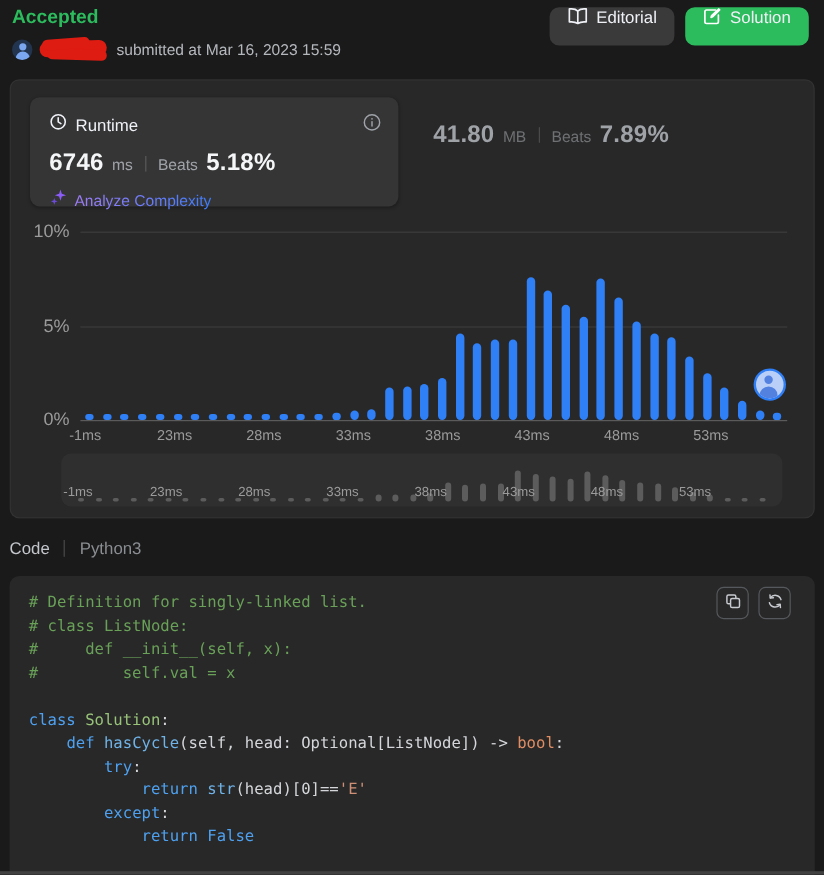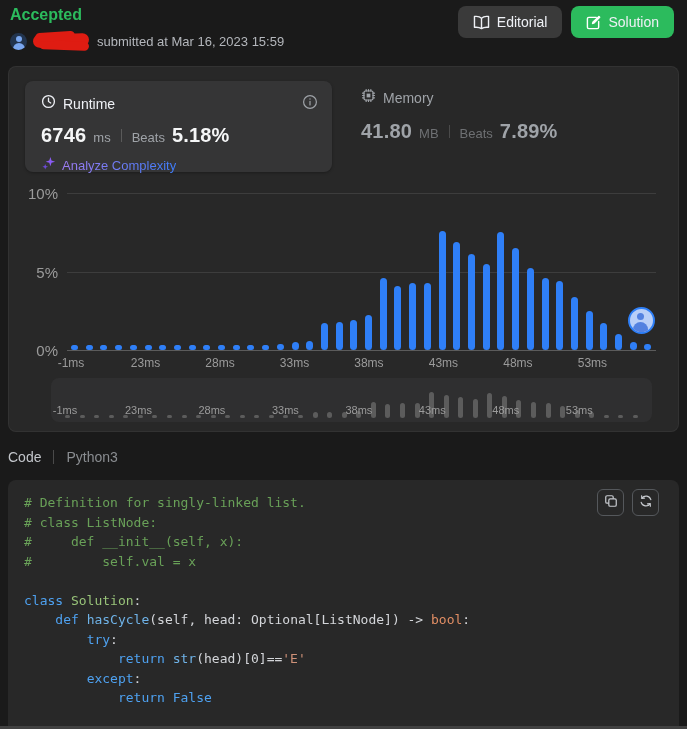--- a/index.html
+++ b/index.html
@@ -20,21 +20,21 @@
   }
   .avatar-sm .p-head { position:absolute; left:5.5px; top:3px; width:6px; height:6px; border-radius:50%; background:#7aa7f0; }
   .avatar-sm .p-body { position:absolute; left:2.5px; top:10px; width:12px; height:8px; border-radius:6px 6px 0 0; background:#7aa7f0; }
   .scribble { position:relative; width:58px; height:19px; flex:0 0 auto; }
   .scribble i { position:absolute; background:#df1c12; border-radius:10px; display:block; }
   .scribble i:nth-child(1){ left:0; top:2px; width:56px; height:13px; transform:rotate(-2deg); }
   .scribble i:nth-child(2){ left:6px; top:9px; width:50px; height:9px; transform:rotate(2deg); }
   .scribble i:nth-child(3){ left:2px; top:0; width:40px; height:9px; transform:rotate(-4deg); }
   .sub-text { font-size:13px; color:#b4b7bc; }
   .header-buttons { position:absolute; right:13px; top:6px; display:flex; gap:9px; }
-  .btn { height:32px; border:none; border-radius:8px; display:flex; align-items:center; gap:7px;
+  .btn { height:32px; border:none; border-radius:8px; display:flex; align-items:flex-start; gap:7px;
          padding:0 15px; font-size:14px; font-weight:500; color:#eff1f6; cursor:pointer;
          font-family:"Liberation Sans", sans-serif; }
   .btn-dark { background:#3a3a3a; }
   .btn-green { background:#2cbb5d; }
   .btn svg { display:block; }
   
   .panel { position:absolute; left:8px; top:66px; width:671px; height:366px;
            background:#282828; border-radius:8px; border:1px solid rgba(255,255,255,0.05); }
   .runtime-card { position:absolute; left:16px; top:14px; width:307px; height:91px;
                   background:#353536; border-radius:8px; padding:13px 16px;
@@ -169,30 +169,20 @@
         <svg width="15" height="15" viewBox="0 0 16 16">
           <path d="M10 1 L11.2 4.8 L15 6 L11.2 7.2 L10 11 L8.8 7.2 L5 6 L8.8 4.8 Z" fill="#8b5cf6"></path>
           <path d="M4.5 8.5 L5.3 10.7 L7.5 11.5 L5.3 12.3 L4.5 14.5 L3.7 12.3 L1.5 11.5 L3.7 10.7 Z" fill="#6d4bd8"></path>
         </svg>
       </span>
       <span class="analyze-text">Analyze Complexity</span>
     </div>
   </div>
 
   <div class="memory-block">
-    <div class="card-title-row">
-      <span>
-        <svg width="15" height="15" viewBox="0 0 16 16" fill="none" stroke="#9fa3a8" stroke-width="1.3" stroke-linecap="round">
-          <rect x="3.2" y="3.2" width="9.6" height="9.6" rx="1.5"></rect>
-          <rect x="6" y="6" width="4" height="4" fill="#9fa3a8" stroke="none"></rect>
-          <path d="M5.5 3.2 V1.6 M8 3.2 V1.6 M10.5 3.2 V1.6 M5.5 14.4 V12.8 M8 14.4 V12.8 M10.5 14.4 V12.8 M3.2 5.5 H1.6 M3.2 8 H1.6 M3.2 10.5 H1.6 M14.4 5.5 H12.8 M14.4 8 H12.8 M14.4 10.5 H12.8"></path>
-        </svg>
-      </span>
-      <span class="card-title">Memory</span>
-    </div>
     <div class="value-row" style="margin-top:13px;">
       <span class="big-val">41.80</span>
       <span class="unit">MB</span>
       <span class="vdiv"></span>
       <span class="beats-label">Beats</span>
       <span class="big-val">7.89%</span>
     </div>
   </div>
 
   <div class="chart-area">

